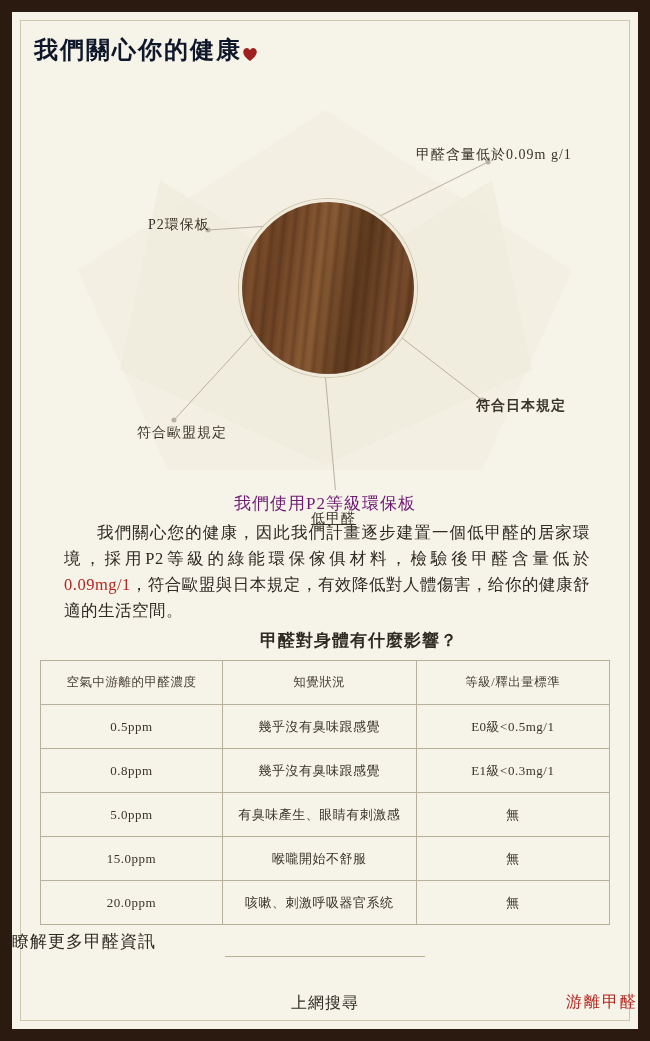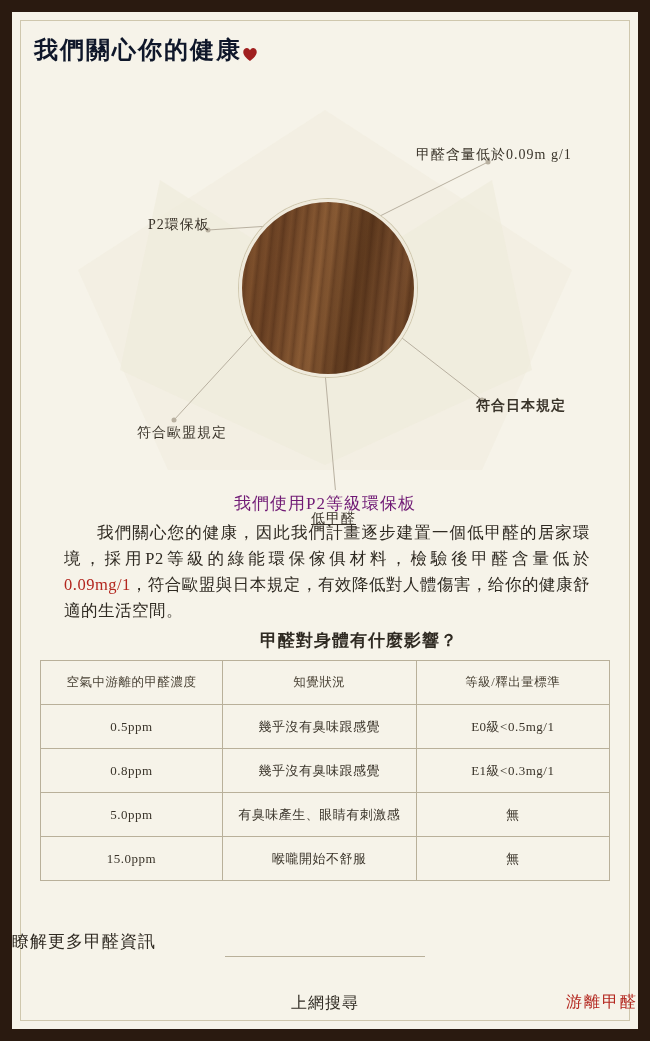--- a/index.html
+++ b/index.html
@@ -276,20 +276,25 @@
       <tr>
         <td>5.0ppm</td>
         <td>有臭味產生、眼睛有刺激感</td>
         <td>無</td>
       </tr>
       <tr>
         <td>15.0ppm</td>
         <td>喉嚨開始不舒服</td>
         <td>無</td>
       </tr>
+      <tr>
+        <td>20.0ppm</td>
+        <td>咳嗽、刺激呼吸器官系统</td>
+        <td>無</td>
+      </tr>
     </tbody>
   </table>
 
   <div class="footer-title">瞭解更多甲醛資訊</div>
   <div class="footer-rule"></div>
   <div class="footer-search">上網搜尋</div>
   <div class="footer-keyword">游離甲醛</div>
 </div>
 
 </body></html>

